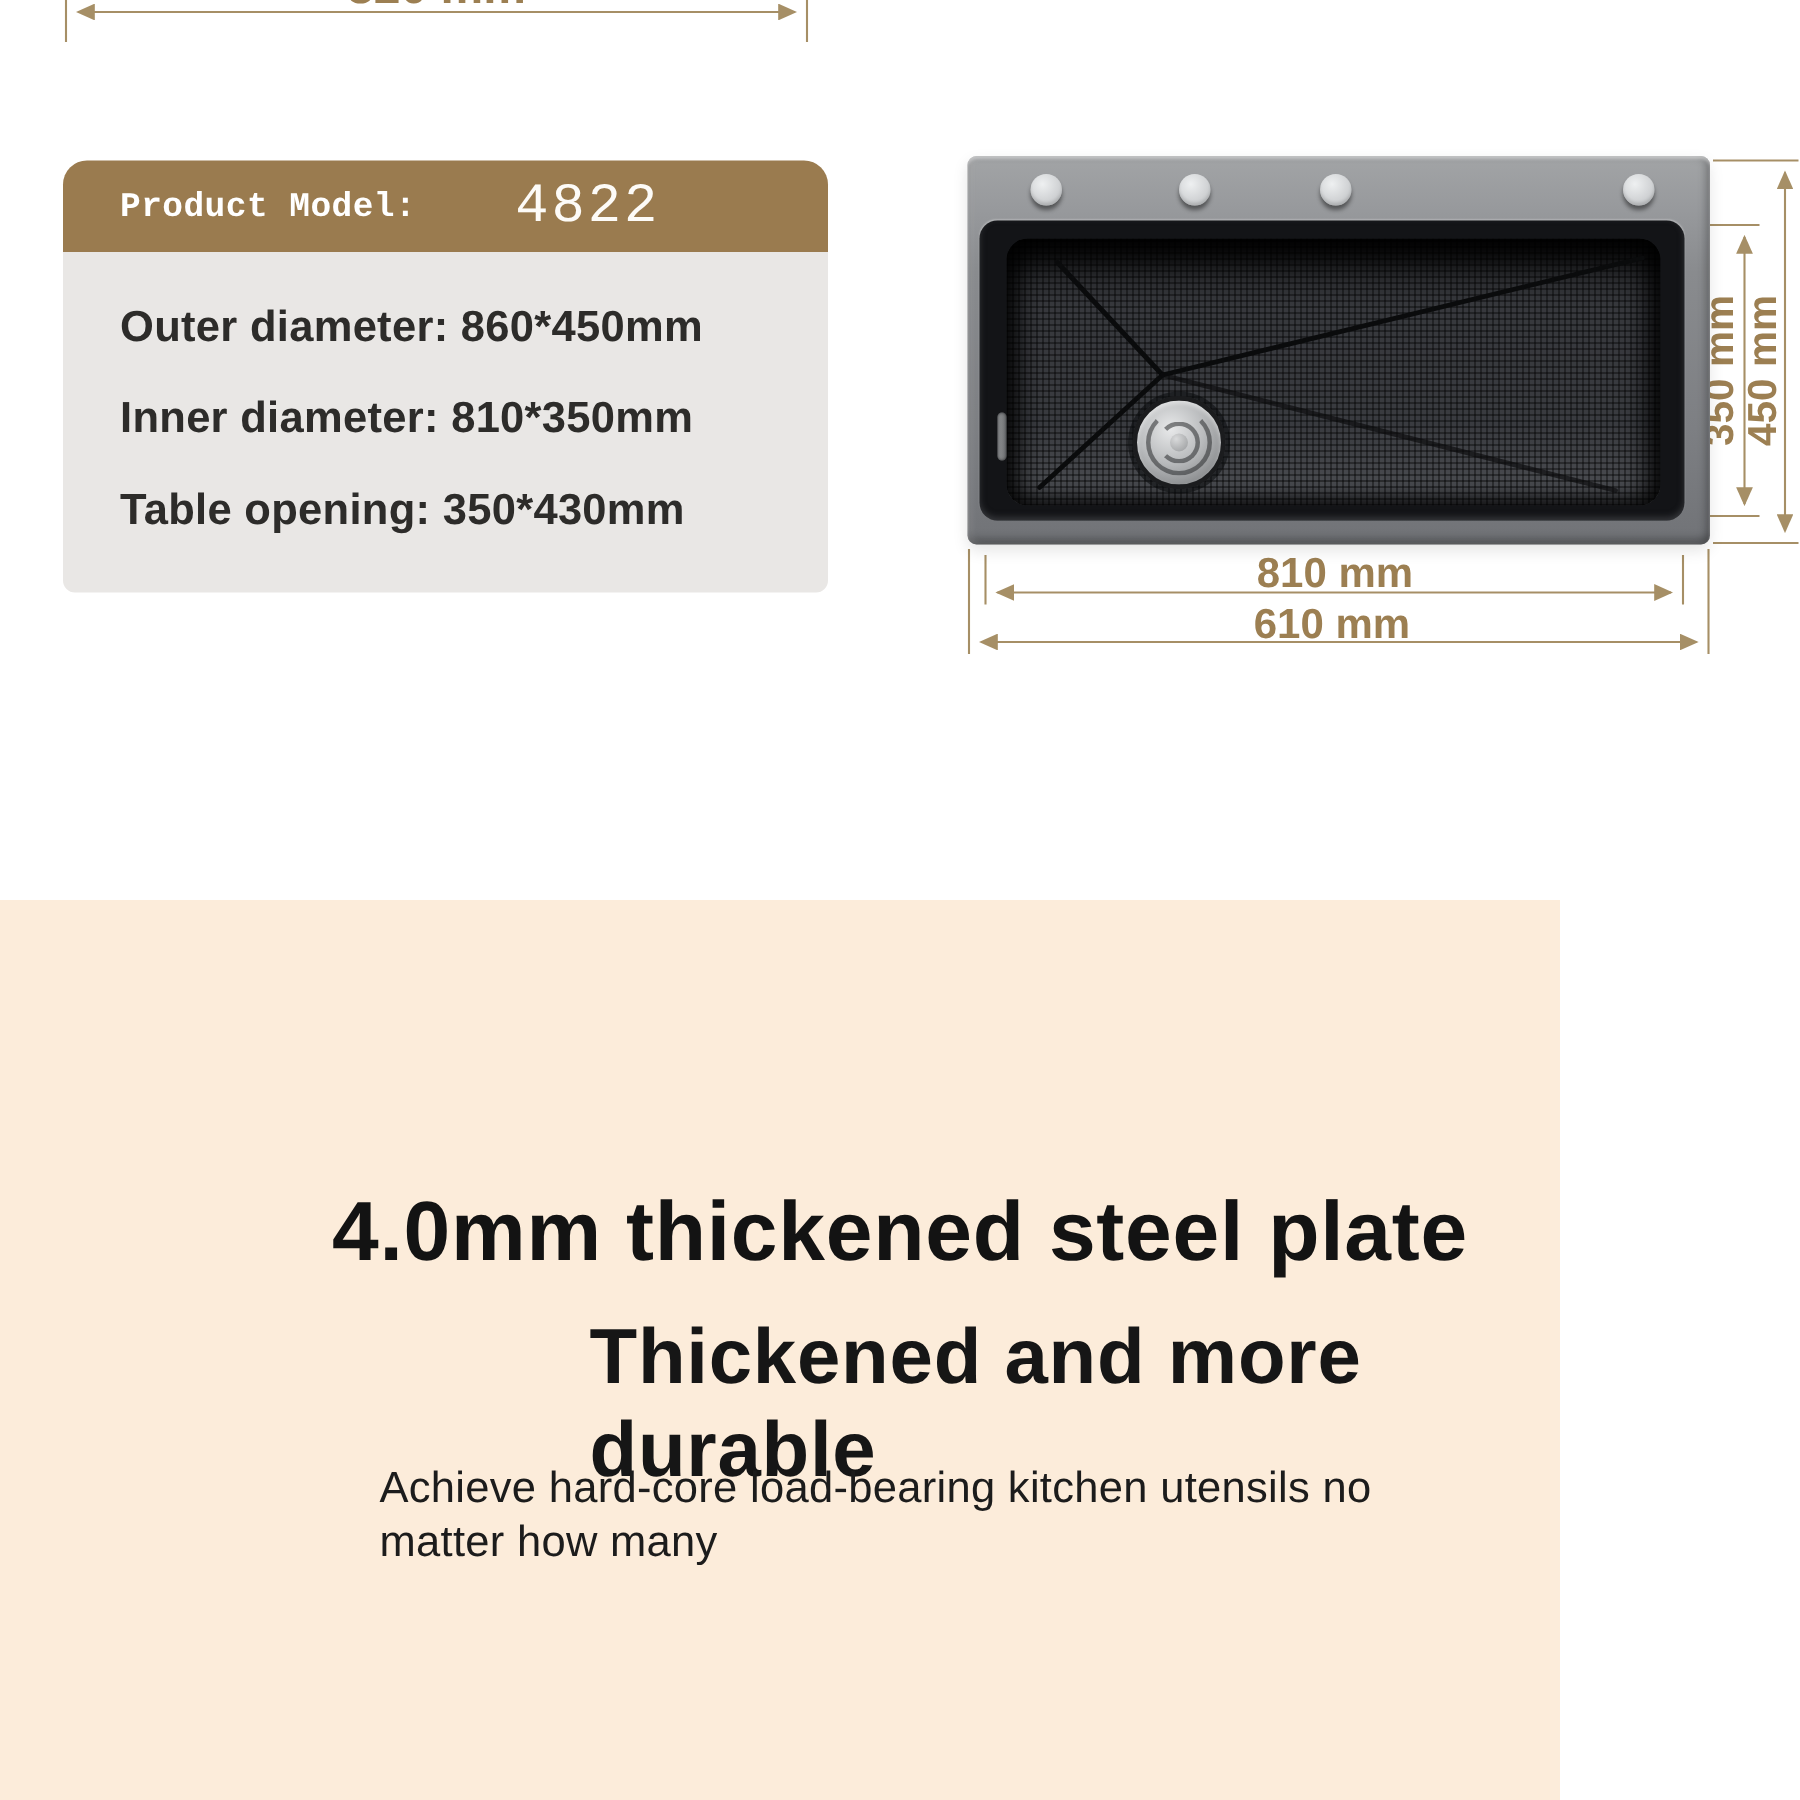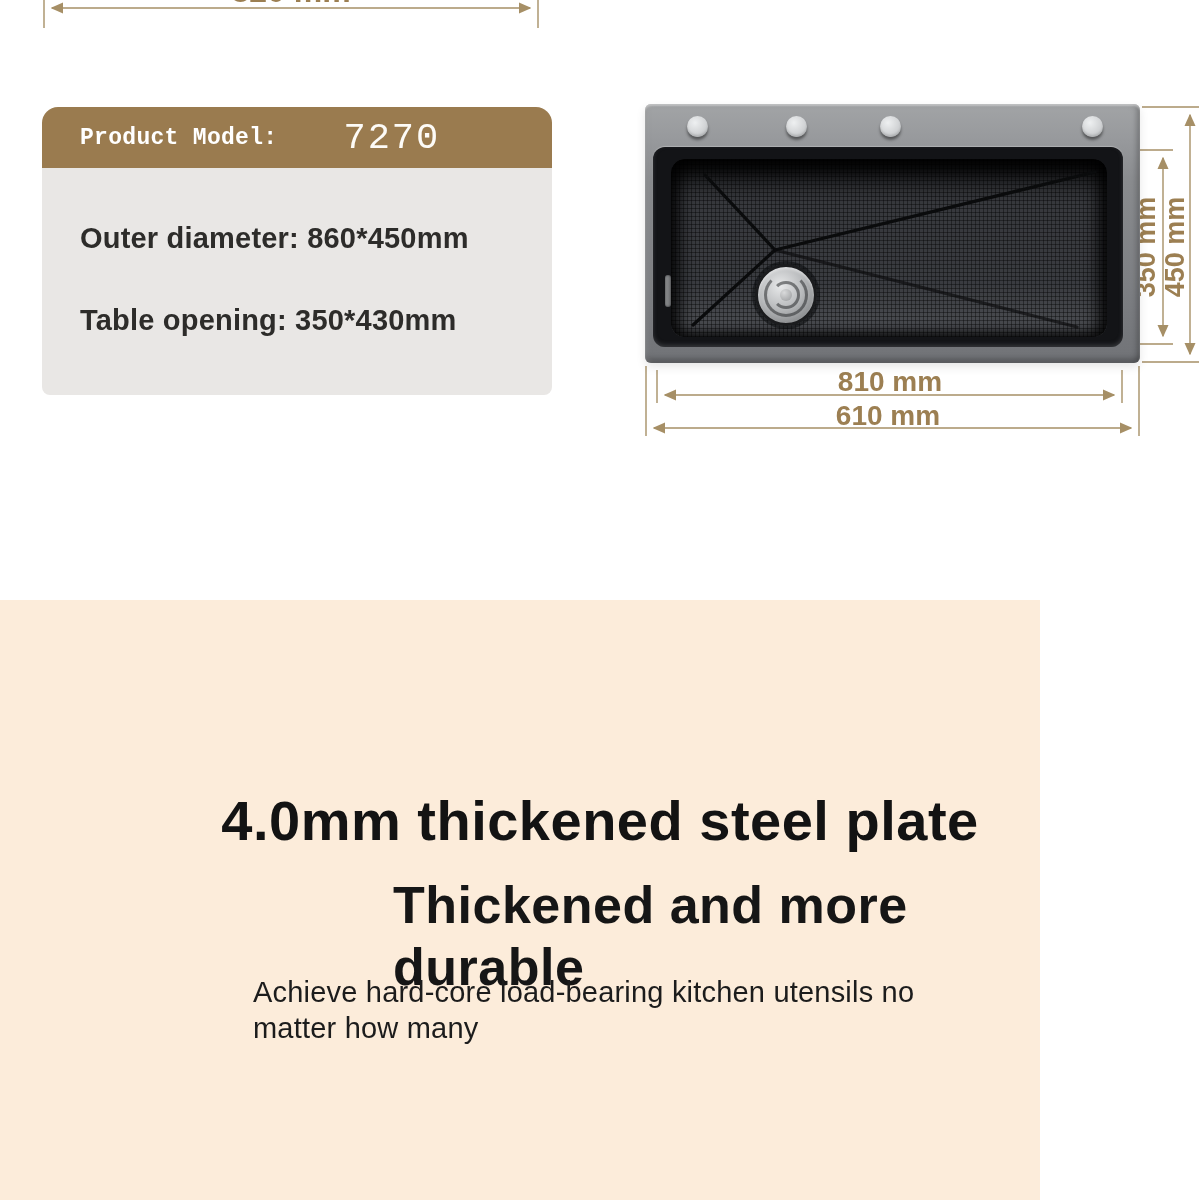--- a/index.html
+++ b/index.html
@@ -109,24 +109,25 @@
 
     <div class="dim-label top-cut" style="left:171px;top:-27px;width:240px;">820 mm</div>
     <div class="dim-label v" style="left:1076px;top:232px;">350 mm</div>
     <div class="dim-label v" style="left:1105px;top:232px;">450 mm</div>
     <div class="dim-label h" style="left:770px;top:366px;width:240px;">810 mm</div>
     <div class="dim-label h" style="left:768px;top:400px;width:240px;">610 mm</div>
 
     <div class="spec-card">
       <div class="hdr">
         <span class="lbl">Product Model:</span>
-        <span class="model">7270</span>
+        <span class="model">4822</span>
       </div>
       <div class="body">
         <div class="row">Outer diameter: 860*450mm</div>
+        <div class="row">Inner diameter: 810*350mm</div>
         <div class="row">Table opening: 350*430mm</div>
       </div>
     </div>
 
     <div class="sink">
       <div class="hole h1"></div>
       <div class="hole h2"></div>
       <div class="hole h3"></div>
       <div class="hole h4"></div>
       <div class="basin-wall">

